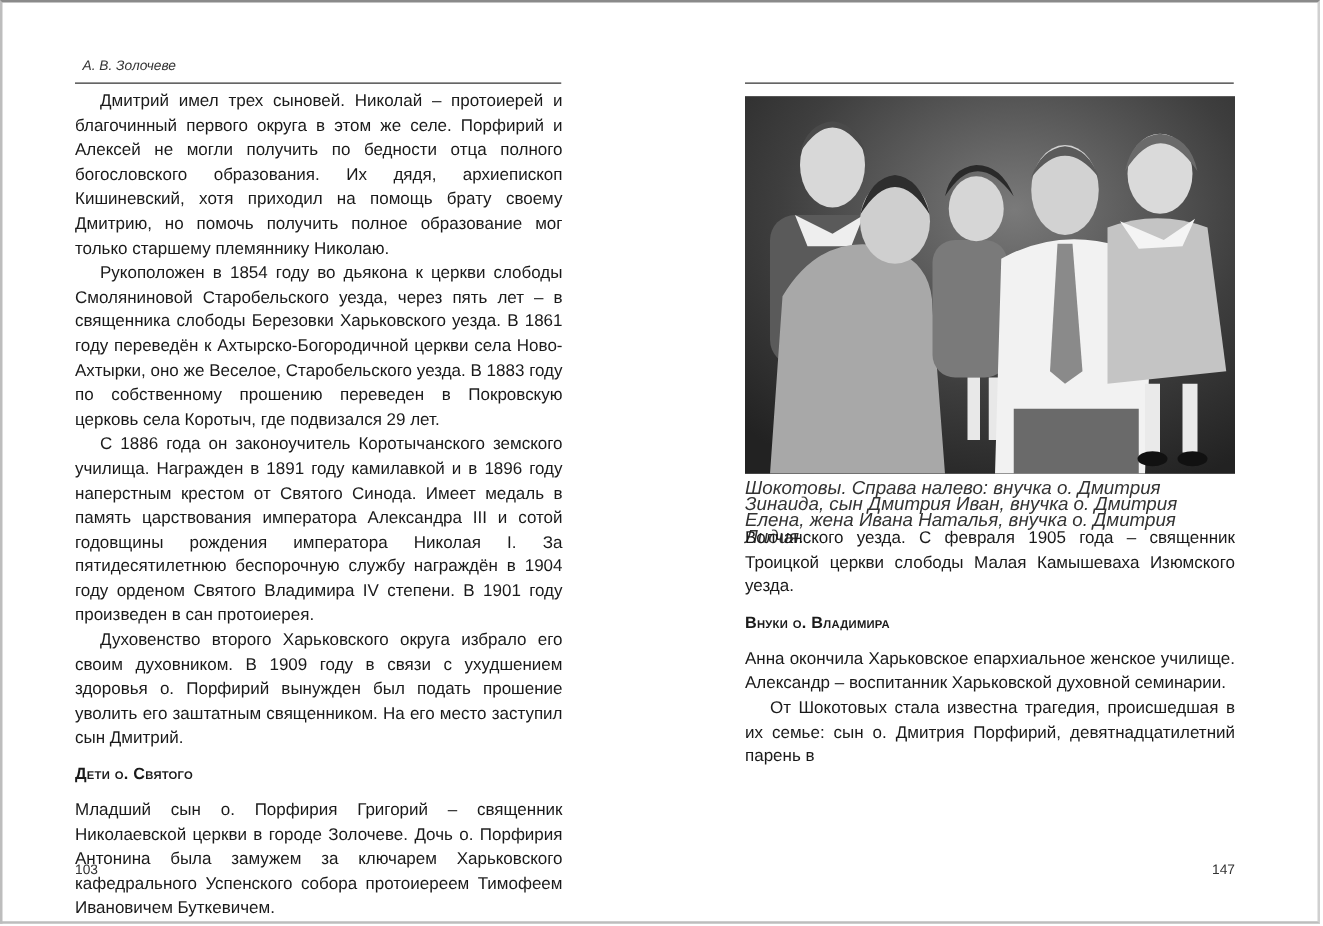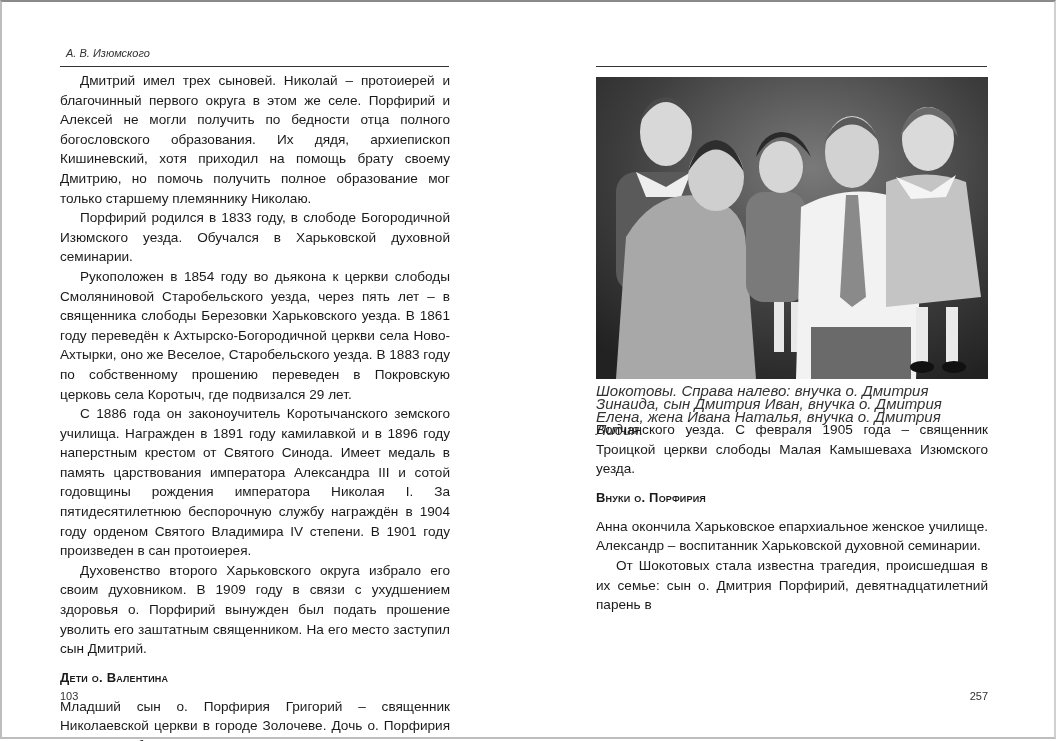--- a/index.html
+++ b/index.html
@@ -57,29 +57,28 @@
   .page-number { position: absolute; font-size: 11px; color: #333; top: 690px; }
   .left .page-number { left: 2px; }
   .right .page-number { right: 4px; }
 </style>
 </head>
 <body>
 
 <div class="frame"></div>
 
 <div class="page left">
-  <div class="running-head">А. В. Изюмского</div>
+  <div class="running-head">А. В. Золочеве</div>
   <div class="rule"></div>
   <div class="body-text">
     <p>Дмитрий имел трех сыновей. Николай – протоиерей и благочинный первого округа в этом же селе. Порфирий и Алексей не могли получить по бедности отца полного богословского образования. Их дядя, архиепископ Кишиневский, хотя приходил на помощь брату своему Дмитрию, но помочь получить полное образование мог только старшему племяннику Николаю.</p>
-    <p>Порфирий родился в 1833 году, в слободе Богородичной Изюмского уезда. Обучался в Харьковской духовной семинарии.</p>
     <p>Рукоположен в 1854 году во дьякона к церкви слободы Смоляниновой Старобельского уезда, через пять лет – в священника слободы Березовки Харьковского уезда. В 1861 году переведён к Ахтырско-Богородичной церкви села Ново-Ахтырки, оно же Веселое, Старобельского уезда. В 1883 году по собственному прошению переведен в Покровскую церковь села Коротыч, где подвизался 29 лет.</p>
     <p>С 1886 года он законоучитель Коротычанского земского училища. Награжден в 1891 году камилавкой и в 1896 году наперстным крестом от Святого Синода. Имеет медаль в память царствования императора Александра III и сотой годовщины рождения императора Николая I. За пятидесятилетнюю беспорочную службу награждён в 1904 году орденом Святого Владимира IV степени. В 1901 году произведен в сан протоиерея.</p>
     <p>Духовенство второго Харьковского округа избрало его своим духовником. В 1909 году в связи с ухудшением здоровья о. Порфирий вынужден был подать прошение уволить его заштатным священником. На его место заступил сын Дмитрий.</p>
-    <h3>Дети о. Валентина</h3>
+    <h3>Дети о. Святого</h3>
     <p class="noindent">Младший сын о. Порфирия Григорий – священник Николаевской церкви в городе Золочеве. Дочь о. Порфирия Антонина была замужем за ключарем Харьковского кафедрального Успенского собора протоиереем Тимофеем Ивановичем Буткевичем.</p>
 
   </div>
   <div class="page-number">103</div>
 </div>
 
 <div class="page right">
   <div class="running-head">
     <div>Буткевичи и Шокотовы.</div>
     <div>Две ветви старинных священнических имел</div>
@@ -135,18 +134,18 @@
         <rect x="350" y="230" width="12" height="55" fill="#eaeaea"></rect>
         <ellipse cx="326" cy="290" rx="12" ry="6" fill="#111"></ellipse>
         <ellipse cx="358" cy="290" rx="12" ry="6" fill="#111"></ellipse>
       </g>
     </svg>
   </div>
   <div class="caption">Шокотовы. Справа налево: внучка о. Дмитрия Зинаида, сын Дмитрия Иван, внучка о. Дмитрия Елена, жена Ивана Наталья, внучка о. Дмитрия Лидия.</div>
 
   <div class="body-text">
     <p class="noindent">Волчанского уезда. С февраля 1905 года – священник Троицкой церкви слободы Малая Камышеваха Изюмского уезда.</p>
-    <h3>Внуки о. Порфирия</h3>
+    <h3>Внуки о. Владимира</h3>
     <p class="noindent">Анна окончила Харьковское епархиальное женское училище. Александр – воспитанник Харьковской духовной семинарии.</p>
     <p>От Шокотовых стала известна трагедия, происшедшая в их семье: сын о. Дмитрия Порфирий, девятнадцатилетний парень в</p>
   </div>
-  <div class="page-number">257</div>
+  <div class="page-number">147</div>
 </div>
 
 </body></html>

